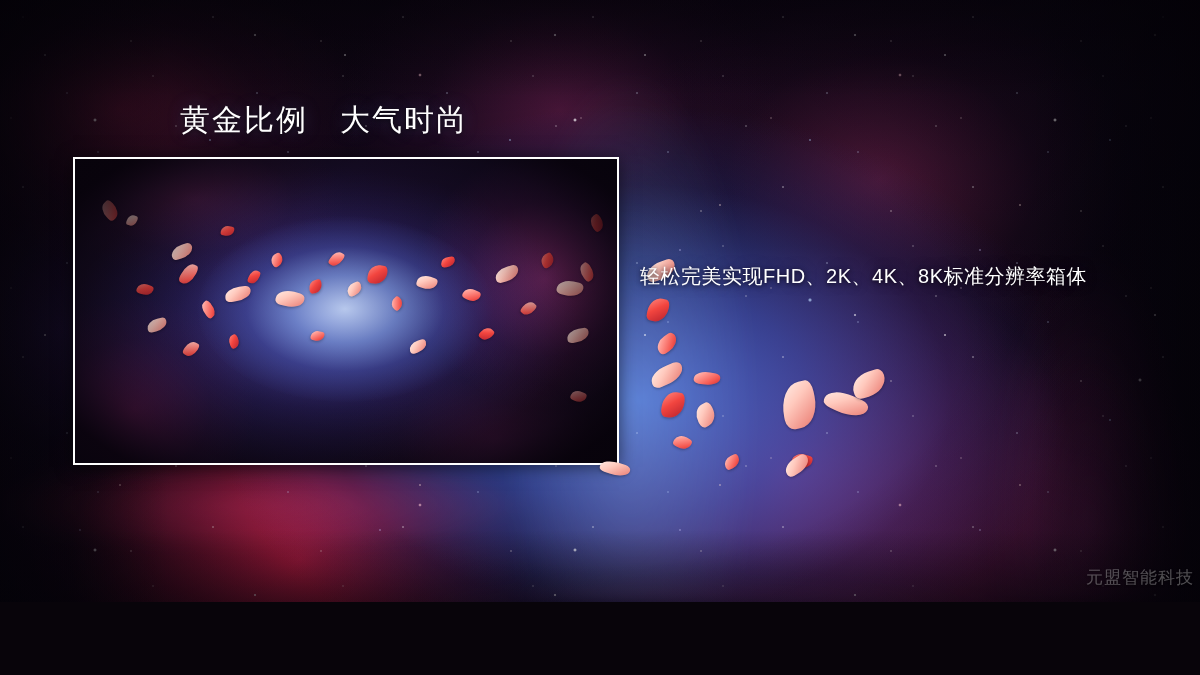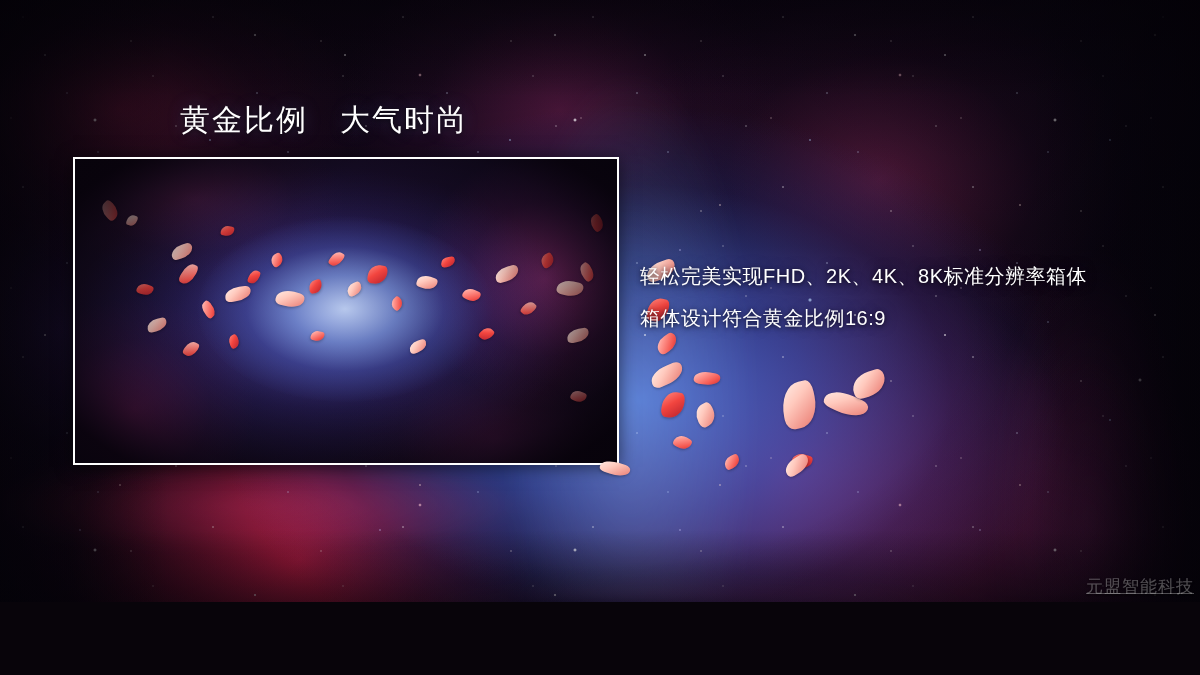--- a/index.html
+++ b/index.html
@@ -139,26 +139,25 @@
     line-height:42px;
     color:#ffffff;
     letter-spacing:.5px;
     white-space:nowrap;
     text-shadow:0 1px 4px rgba(0,0,0,.72), 0 0 12px rgba(20,10,40,.55);
   }
 
   
   .watermark {
     position:absolute;
-    right:6px; bottom:4px;
+    right:6px; bottom:13px;
     font-size:17px;
     letter-spacing:1px;
     color:rgba(255,255,255,.30);
     text-shadow:0 1px 2px rgba(0,0,0,.55);
-    text-decoration:underline;
   }
 </style>
 </head>
 <body>
 
 <div class="slide">
 
   <div class="bg-base"></div>
   <div class="bg-wisp"></div>
   <div class="stars s1"></div>
@@ -220,18 +219,17 @@
   <div class="petal pale" style="left:782px; top:382px; width:34px; height:46px; transform:rotate(-12deg); border-radius:62% 18% 58% 26% / 70% 28% 62% 24%;"></div>
   <div class="petal pale" style="left:824px; top:394px; width:44px; height:20px; transform:rotate(24deg);"></div>
   <div class="petal pale" style="left:852px; top:372px; width:34px; height:24px; transform:rotate(-18deg);"></div>
   <div class="petal deep" style="left:792px; top:454px; width:20px; height:14px; transform:rotate(16deg);"></div>
   <div class="petal" style="left:724px; top:456px; width:16px; height:12px; transform:rotate(-26deg);"></div>
   <div class="petal pale" style="left:600px; top:462px; width:30px; height:13px; transform:rotate(18deg);"></div>
   <div class="petal pale" style="left:784px; top:458px; width:26px; height:15px; transform:rotate(-30deg);"></div>
 
   <div class="body-copy">
     <div class="line">轻松完美实现FHD、2K、4K、8K标准分辨率箱体</div>
-    <div class="line">箱体设计符合黄金比例16:9</div>
   </div>
 
   <div class="watermark">元盟智能科技</div>
 
 </div>
 
 </body></html>

